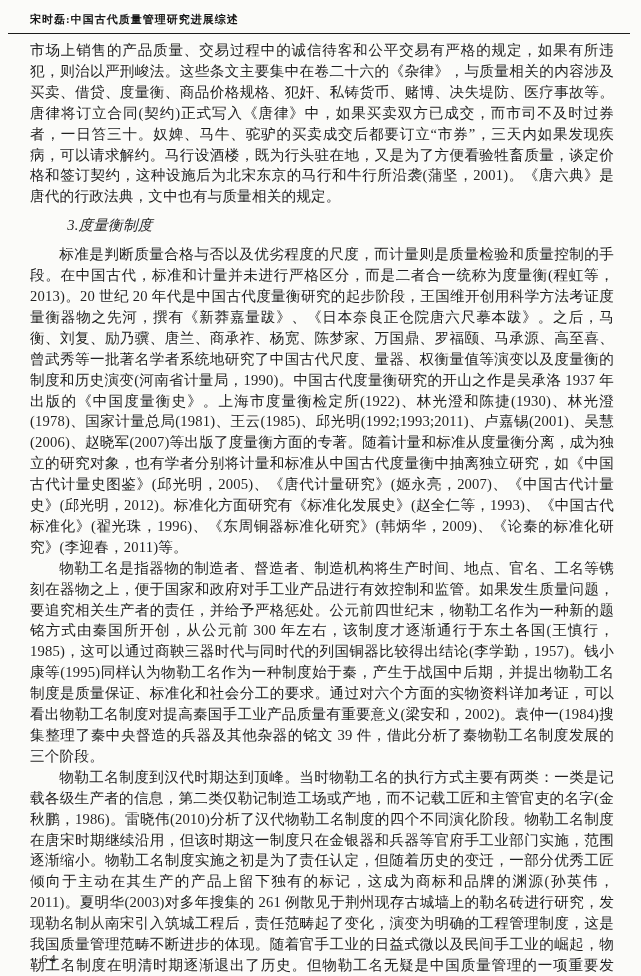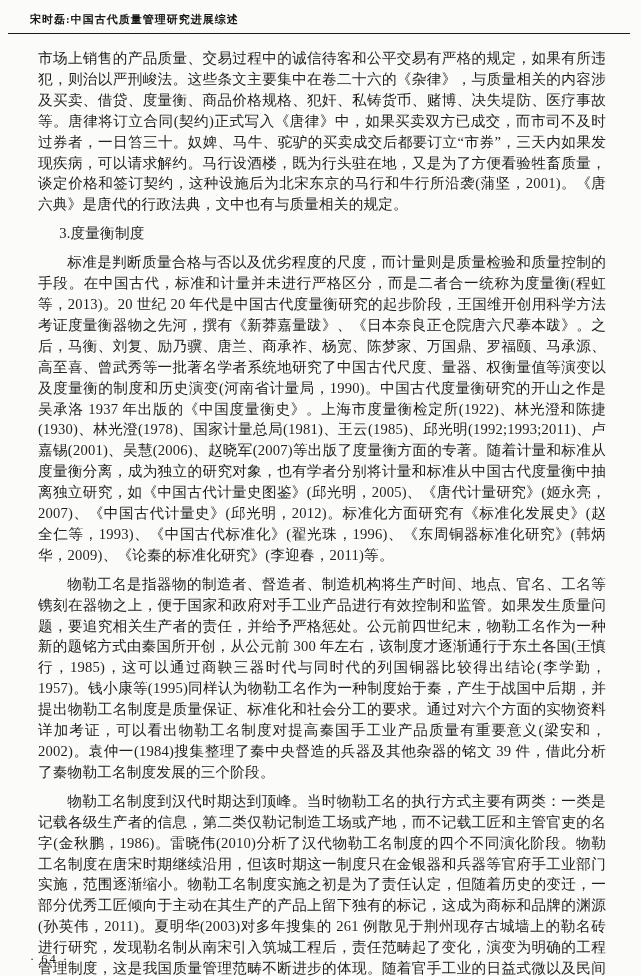--- a/index.html
+++ b/index.html
@@ -40,29 +40,30 @@
     left: 30px;
     width: 584px;
     font-size: 14.6px;
     line-height: 20.9px;
     text-align: justify;
     text-justify: inter-ideograph;
     letter-spacing: 0.2px;
     color: #1f1f1f;
   }
   .para {
-    margin: 8px;
+    margin: 0;
     text-indent: 2em;
   }
   .para.no-indent {
     text-indent: 0;
   }
   .section-heading {
-    margin: 0;
+    margin: 8px;
     text-indent: 2em;
+    font-style: italic;
     font-weight: 500;
   }
   .page-number {
     position: absolute;
     left: 30px;
     bottom: 9px;
     font-size: 12.5px;
     letter-spacing: 2px;
     color: #1c1c1c;
     margin-top: 9px;

